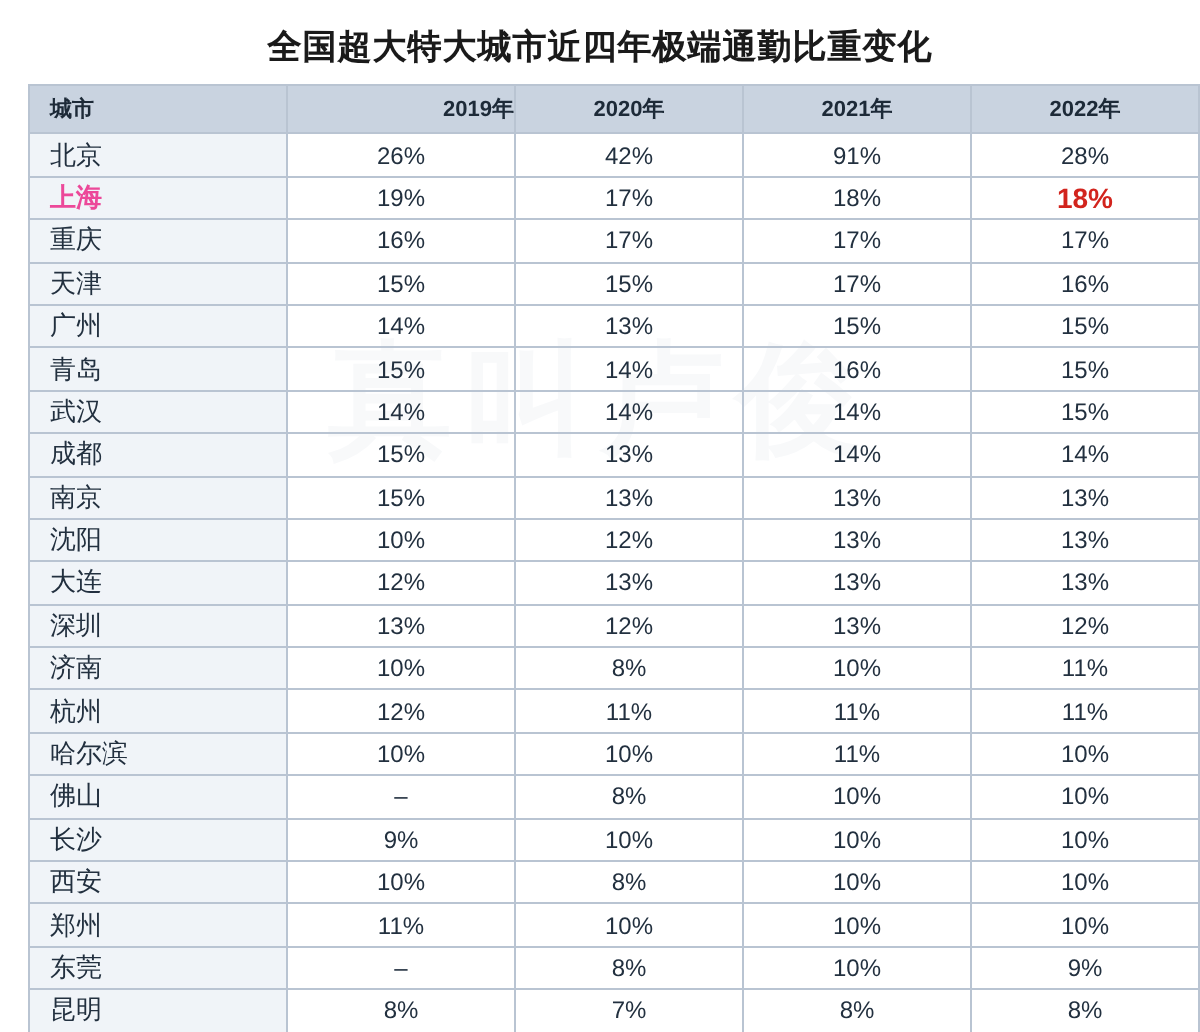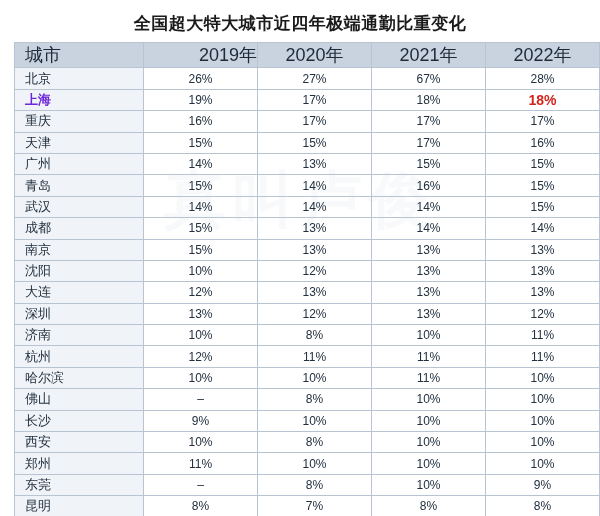--- a/index.html
+++ b/index.html
@@ -56,22 +56,22 @@
     border: 1px solid #b9c4d2;
     height: 20.4px;
     padding: 0;
     text-align: center;
     vertical-align: middle;
     color: #22303f;
     font-weight: normal;
   }
   table.data thead th {
     background: #c9d3e0;
-    font-weight: normal;
-    font-size: 18px;
+    font-weight: bold;
+    font-size: 11px;
     height: 23px;
     color: #1d2a38;
     margin-top: 30px;
   }
   table.data thead th.city-head {
     text-align: left;
     padding-left: 10px;
   }
   table.data td.city {
     text-align: left;
@@ -79,21 +79,21 @@
     background: #f2f5f9;
     font-size: 13px;
   }
   table.data tbody tr td {
     background-color: rgba(255,255,255,0.72);
   }
   table.data tbody tr td.city {
     background-color: rgba(238, 242, 247, 0.88);
   }
   table.data tbody tr.highlight td.city {
-    color: #6d28d9;
+    color: #ec4899;
     font-weight: bold;
     font-size: 13px;
   }
   table.data tbody tr.highlight td.last-col {
     color: #d2241d;
     font-weight: bold;
     font-size: 14px;
   }
 </style>
 </head>
@@ -112,22 +112,22 @@
         <th style="width:113px;text-align:right;">2019年</th>
         <th style="width:113px;text-align:center;">2020年</th>
         <th style="width:113px;">2021年</th>
         <th style="width:113px;">2022年</th>
       </tr>
     </thead>
     <tbody id="table-body">
         <tr>
           <td class="city">北京</td>
           <td>26%</td>
-          <td>27%</td>
-          <td>67%</td>
+          <td>42%</td>
+          <td>91%</td>
           <td class="last-col">28%</td>
         </tr>
         <tr class="highlight">
           <td class="city">上海</td>
           <td>19%</td>
           <td>17%</td>
           <td>18%</td>
           <td class="last-col">18%</td>
         </tr>
         <tr>

